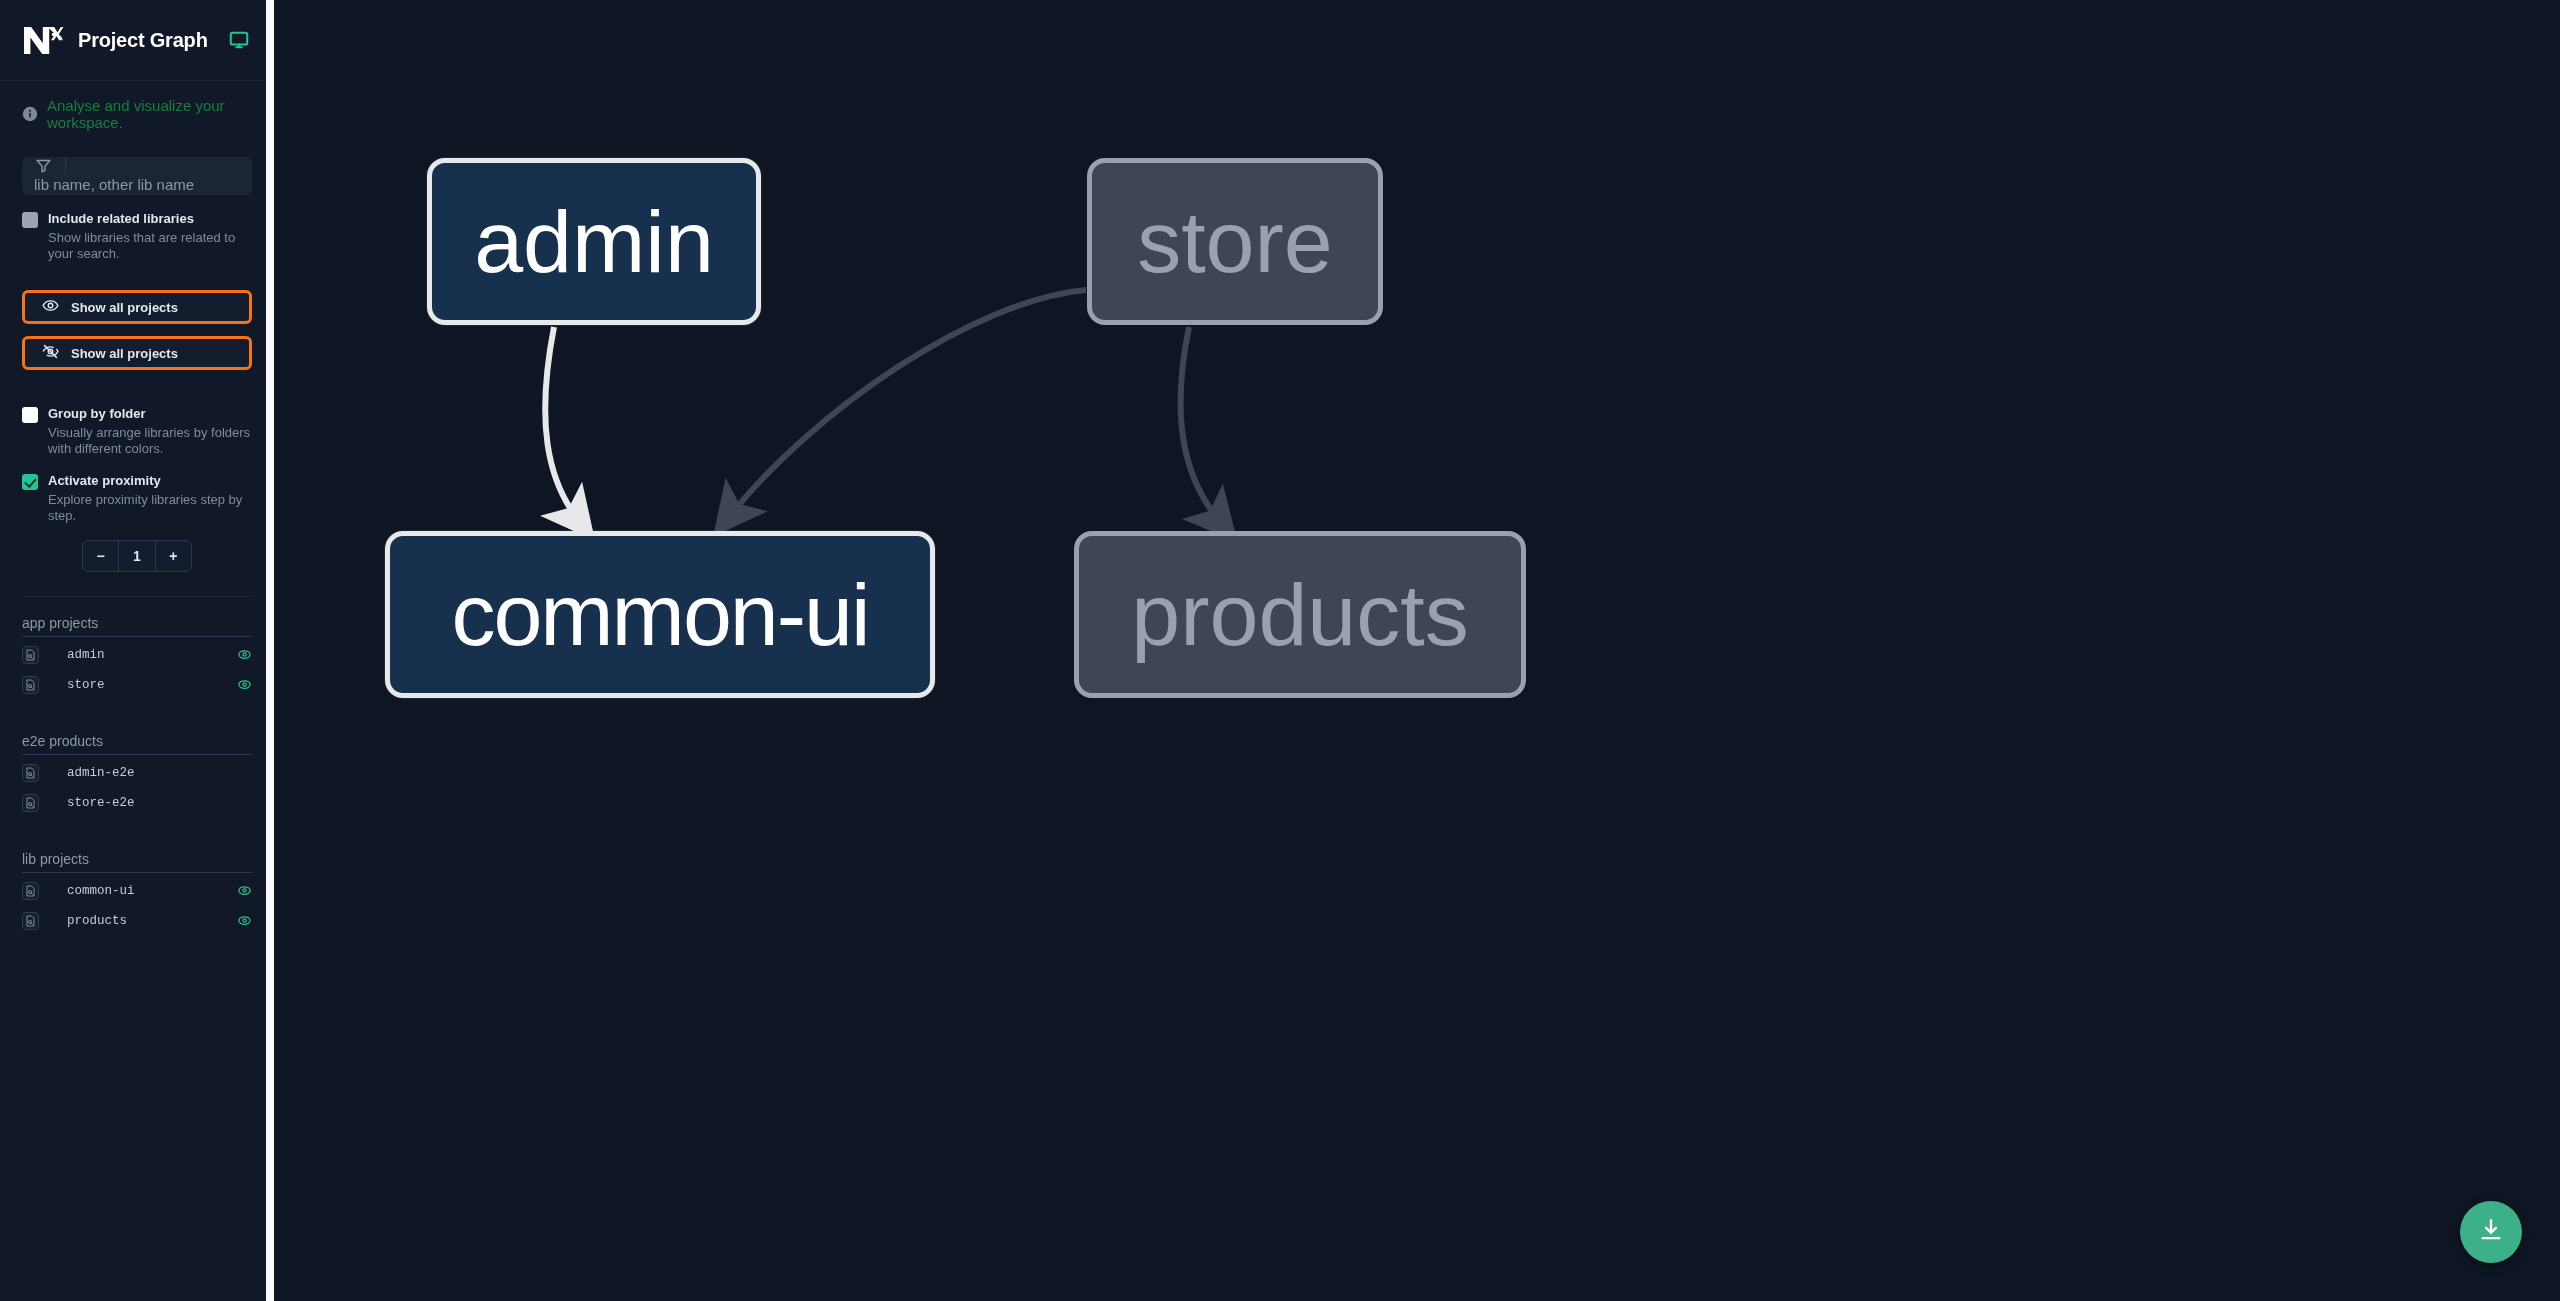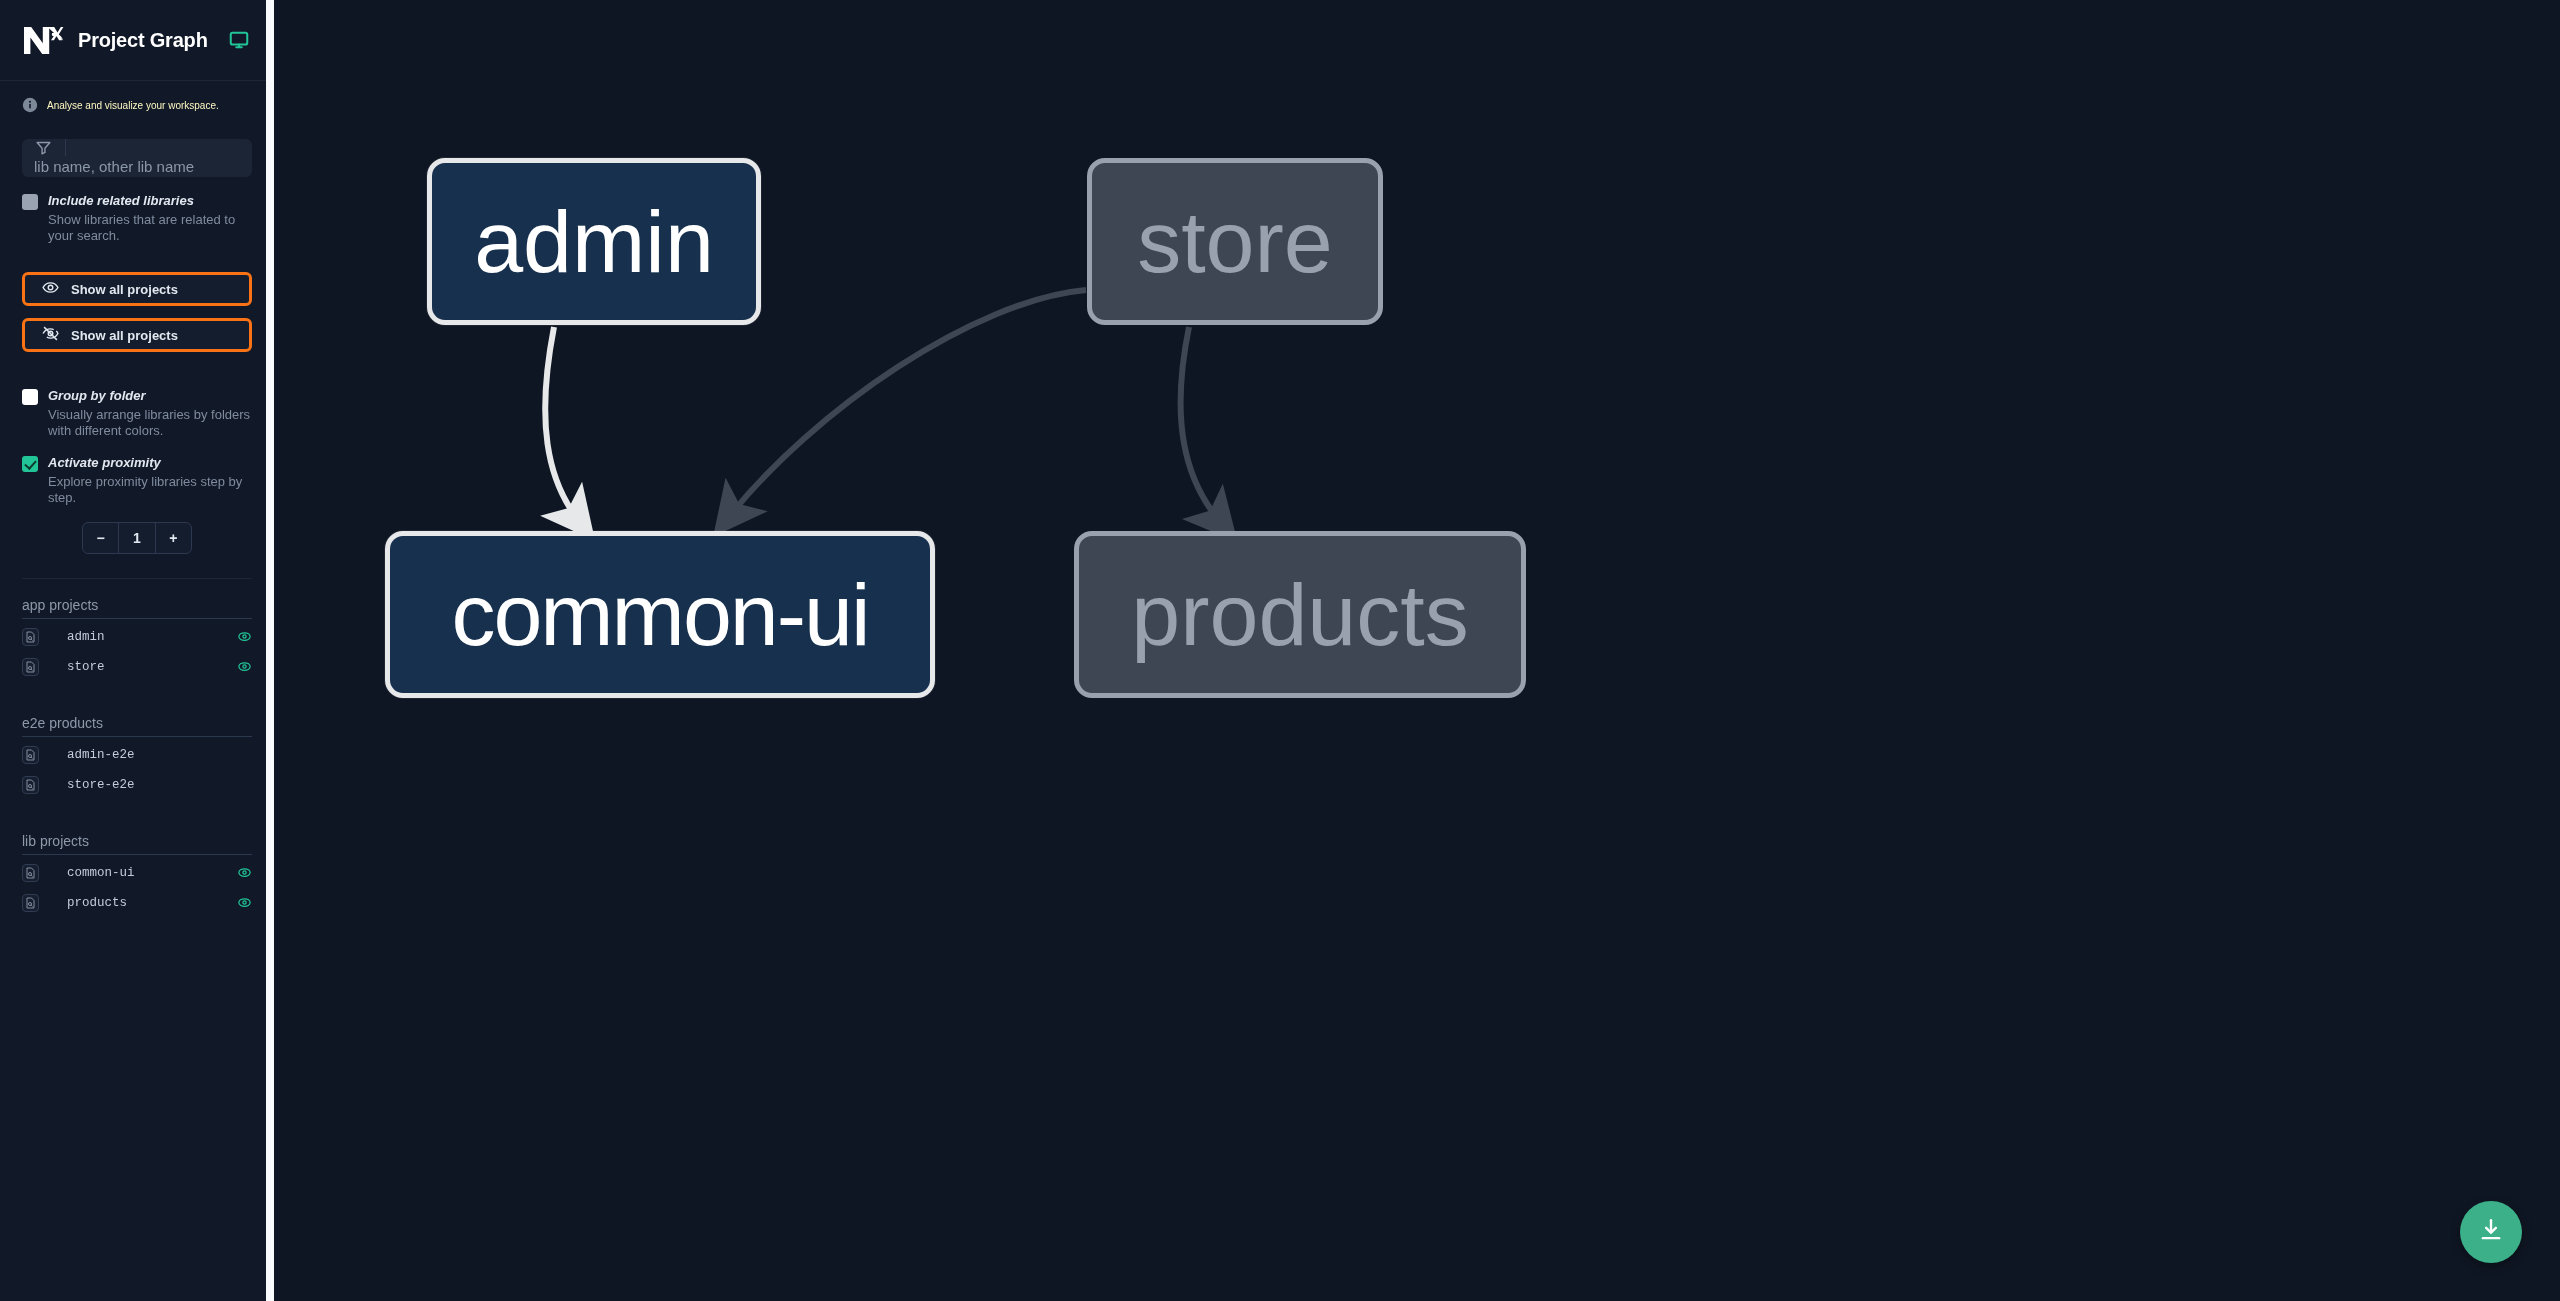--- a/index.html
+++ b/index.html
@@ -30,21 +30,21 @@
   .nx-logo { width: 42px; height: 34px; flex: 0 0 42px; }
   .sb-title {
     font-size: 20px; font-weight: 700; color: #ffffff;
     letter-spacing: -0.2px; white-space: nowrap;
   }
   .monitor-icon { width: 22px; height: 22px; margin-left: 6px; flex: 0 0 22px; }
 
   .sb-tagline {
     display: flex; align-items: center; gap: 9px;
     padding: 16px 22px 0 22px;
-    font-size: 10px; color: #fef9c3;
+    font-size: 15px; color: #15803d;
   }
   .info-icon { width: 16px; height: 16px; flex: 0 0 16px; }
 
   .sb-body { padding: 0 22px; }
 
   .search-wrap {
     margin-top: 26px;
     height: 38px;
     display: flex; align-items: stretch;
     background: #1b2536;
@@ -75,21 +75,21 @@
   }
   .chk.white { background: #ffffff; }
   .chk.green { background: #22c598; }
   .chk.green::after {
     content: ""; position: absolute;
     left: 5px; top: 1.5px; width: 5px; height: 9px;
     border: solid #0f3b2e; border-width: 0 2.2px 2.2px 0;
     transform: rotate(42deg);
   }
   .chk-text { flex: 1; }
-  .chk-label { font-size: 13px; font-weight: 700; color: #e2e8f0; line-height: 17px; font-style: italic; }
+  .chk-label { font-size: 13px; font-weight: 700; color: #e2e8f0; line-height: 17px; }
   .chk-desc { font-size: 13px; color: #7f8b9e; line-height: 16px; margin-top: 3px; }
 
   .sb-btn {
     margin-top: 12px; height: 34px; width: 100%;
     background: #141d2d;
     border: 3px solid #f97316;
     border-radius: 6px;
     display: flex; align-items: center; gap: 12px;
     padding: 0 17px;
     color: #e2e8f0; font-size: 13px; font-weight: 700;

